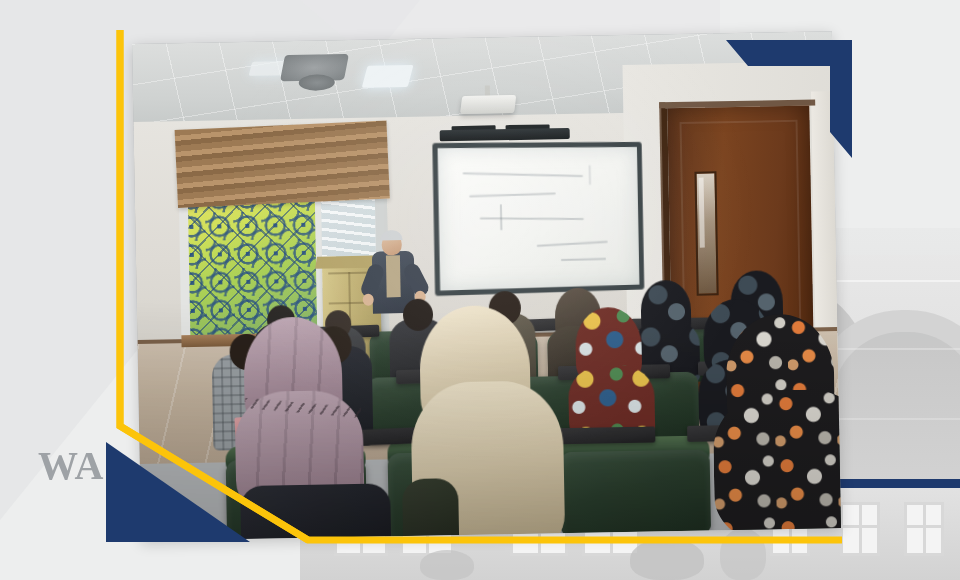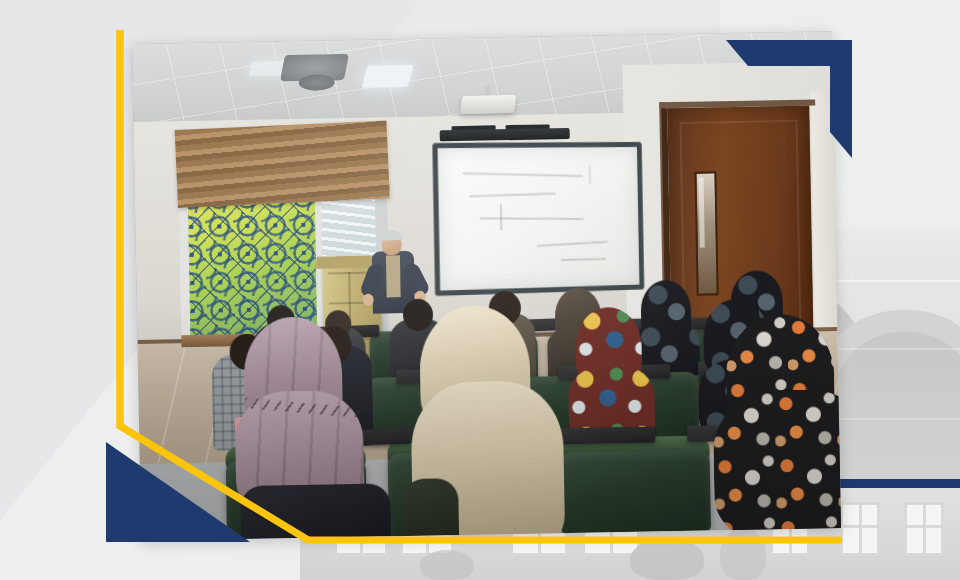--- a/index.html
+++ b/index.html
@@ -551,15 +551,16 @@
 
   <svg class="navy-tr" viewBox="0 0 126 122" width="126" height="122">
     <path d="M0,4 L126,4 L126,122 L104,96 L104,30 L22,30 Z" fill="#1e3a6e"></path>
   </svg>
 
   <svg class="navy-bl" viewBox="0 0 206 100" width="206" height="100">
     <path d="M2,0 L146,100 L2,100 Z" fill="#1e3a6e"></path>
   </svg>
 
   <div class="logo">
+    <div class="logo-line logo-wa">WA</div>
   </div>
 
 </div>
 
 </body></html>

